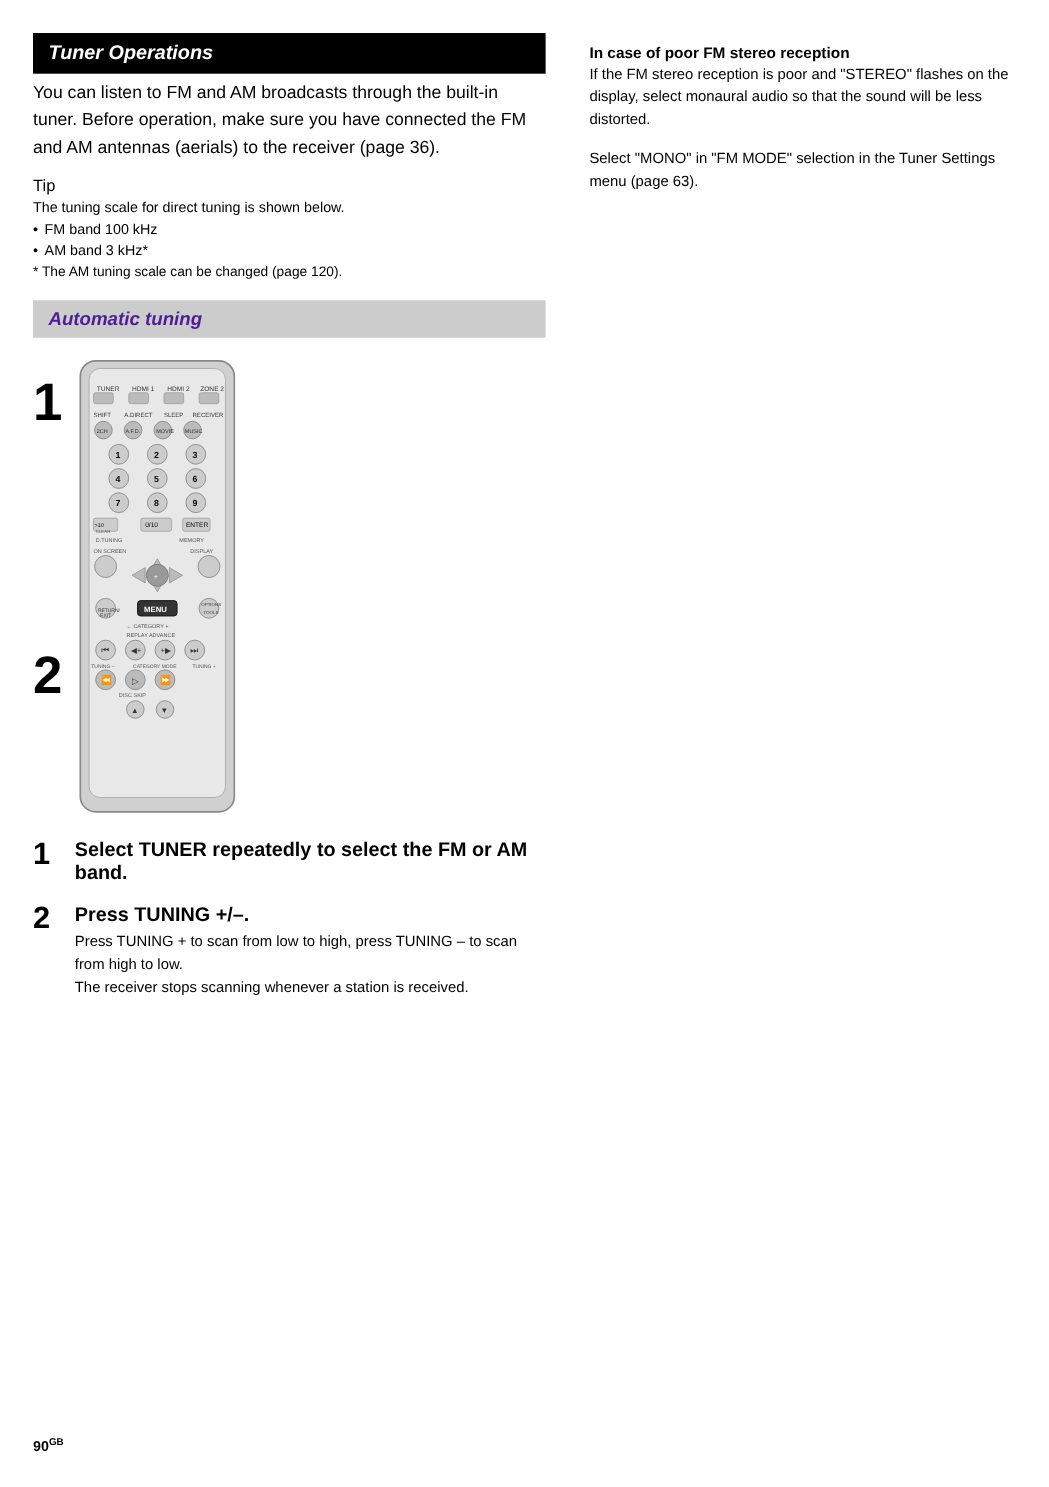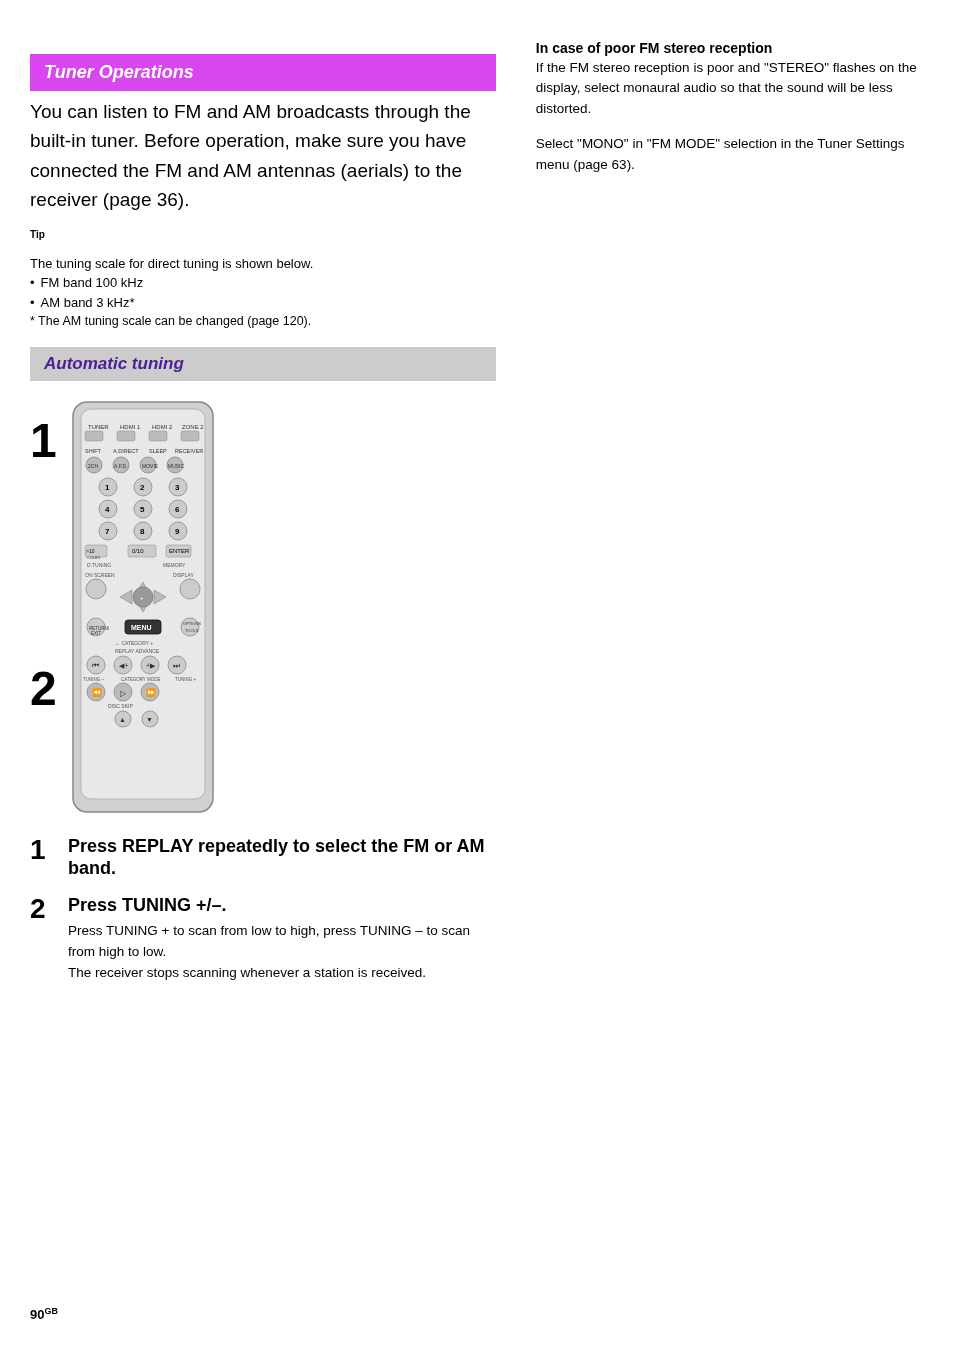--- a/index.html
+++ b/index.html
@@ -26,59 +26,58 @@
     }
 
     .right-column {
       width: 420px;
       padding-left: 20px;
       padding-top: 10px;
     }
 
     
     .tuner-operations-banner {
-      background: #d946ef;
+      background: #000000;
       padding: 8px 14px;
       margin-bottom: 6px;
       display: inline-block;
       width: 100%;
-      margin-top: 24px;
     }
     .tuner-operations-banner span {
       color: #fff;
       font-size: 18px;
       font-weight: bold;
       font-style: italic;
     }
 
     
     .main-title {
       font-size: 36px;
       font-weight: bold;
       line-height: 1.1;
       margin-bottom: 14px;
       border-bottom: 2px solid #000;
       padding-bottom: 8px;
     }
 
     
     .body-text {
-      font-size: 19px;
+      font-size: 16px;
       line-height: 1.55;
       margin-bottom: 14px;
     }
 
     
     .tip-section {
       margin-bottom: 16px;
     }
     .tip-label {
-      font-weight: bold;
-      font-size: 10px;
-      margin-bottom: 14px;
+      font-weight: normal;
+      font-size: 15px;
+      margin-bottom: 1px;
     }
     .tip-body {
       font-size: 13px;
       line-height: 1.5;
     }
     .tip-body .bullet-item {
       display: flex;
       gap: 6px;
     }
     .tip-body .note {
@@ -369,21 +368,21 @@
         </svg>
       </div>
     </div>
 
     
     <div class="steps-section">
 
       <div class="step-item">
         <div class="step-number">1</div>
         <div class="step-content">
-          <div class="step-title">Press REPLAY repeatedly to select the FM or AM band.</div>
+          <div class="step-title">Select TUNER repeatedly to select the FM or AM band.</div>
         </div>
       </div>
 
       <div class="step-item">
         <div class="step-number">2</div>
         <div class="step-content">
           <div class="step-title">Press TUNING +/–.</div>
           <div class="step-desc">
             Press TUNING + to scan from low to high, press TUNING – to scan from high to low.<br>
             The receiver stops scanning whenever a station is received.

